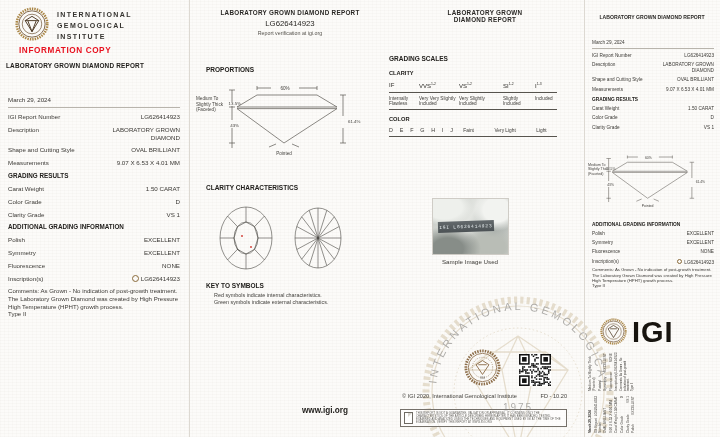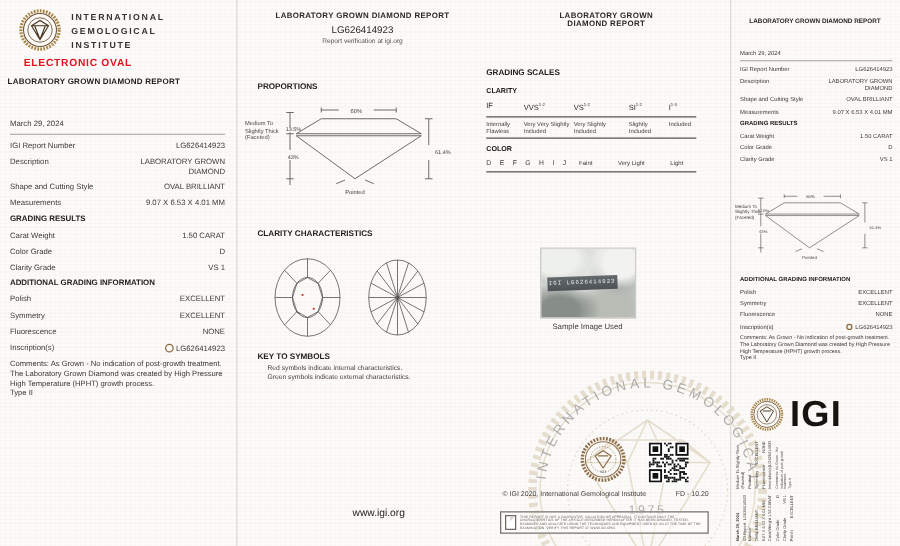--- a/index.html
+++ b/index.html
@@ -53,21 +53,21 @@
     display:flex;align-items:center;justify-content:center;transform:rotate(-2deg);}
   .sample .band span{font-size:4.6px;letter-spacing:.8px;color:#e8eef0;font-family:"Liberation Mono",monospace;}
   .caption{font-size:6.2px;text-align:center;color:#3b3935;}
 
   
   .copyright{font-size:5.6px;color:#44423e;}
   .disclaimer{border:0.8px solid #757069;background:rgba(255,255,255,.55);display:flex;align-items:center;padding:2px 3px;box-sizing:border-box;}
   .doc-ic{width:7px;height:10px;border:0.8px solid #6e6a63;margin-right:3px;flex:0 0 auto;position:relative;background:#fff;}
   .doc-ic:after{content:"";position:absolute;right:0;top:0;border:2px solid;border-color:#d9d5cd transparent transparent #d9d5cd;}
   .disc-text{font-size:2.7px;line-height:3.2px;color:#5b5954;text-transform:uppercase;letter-spacing:.1px;}
-  .website{font-size:8.2px;font-weight:normal;text-align:center;color:#1f1d1a;}
+  .website{font-size:8.2px;font-weight:bold;text-align:right;color:#1f1d1a;}
 
   
   .stub-title{font-size:5.1px;font-weight:bold;text-align:center;color:#2a2825;}
   .sinfo{font-size:4.7px;line-height:5.6px;}
   .sinfo .row{margin-bottom:4px;}
   .sinfo .val{text-align:right;max-width:64px;}
   .ssec-h{font-size:4.8px;font-weight:bold;color:#22201d;margin:2px 0 3.5px 0;}
   .scomments{font-size:4.3px;line-height:5.3px;}
   .girdle-note{font-size:4.6px;line-height:5.5px;color:#45433f;}
   .girdle-note.mini{font-size:3.6px;line-height:4.3px;}
@@ -110,21 +110,21 @@
       <circle cx="20" cy="20" r="11.5" fill="none" stroke="#6d5132" stroke-width=".8"></circle>
       <path d="M12 16 L20 11 L28 16 L20 29 Z M15 16 L25 16 M12 16 L15 16 M25 16 L28 16 M15 16 L20 29 M25 16 L20 29" fill="none" stroke="#4a3620" stroke-width="1.1"></path>
     </svg>
     <div class="institute" style="margin-left:8px;margin-top:2px;">
       <div>INTERNATIONAL</div>
       <div>GEMOLOGICAL</div>
       <div>INSTITUTE</div>
     </div>
   </div>
 
-  <div class="abs electronic" style="left:19px;top:46px;">ELECTRONIC OVAL</div>
+  <div class="abs electronic" style="left:19px;top:46px;">INFORMATION COPY</div>
   <div class="abs rpt-title" style="left:6px;top:62px;">LABORATORY GROWN DIAMOND REPORT</div>
 
   <div class="abs info" style="left:8px;top:96px;width:172px;">
     <div>March 29, 2024</div>
     <div class="hr-light" style="margin:4px 0 5px 0;"></div>
     <div class="row">
       <span>IGI Report Number</span>
       <span class="val">LG626414923</span>
     </div>
     <div class="row">

